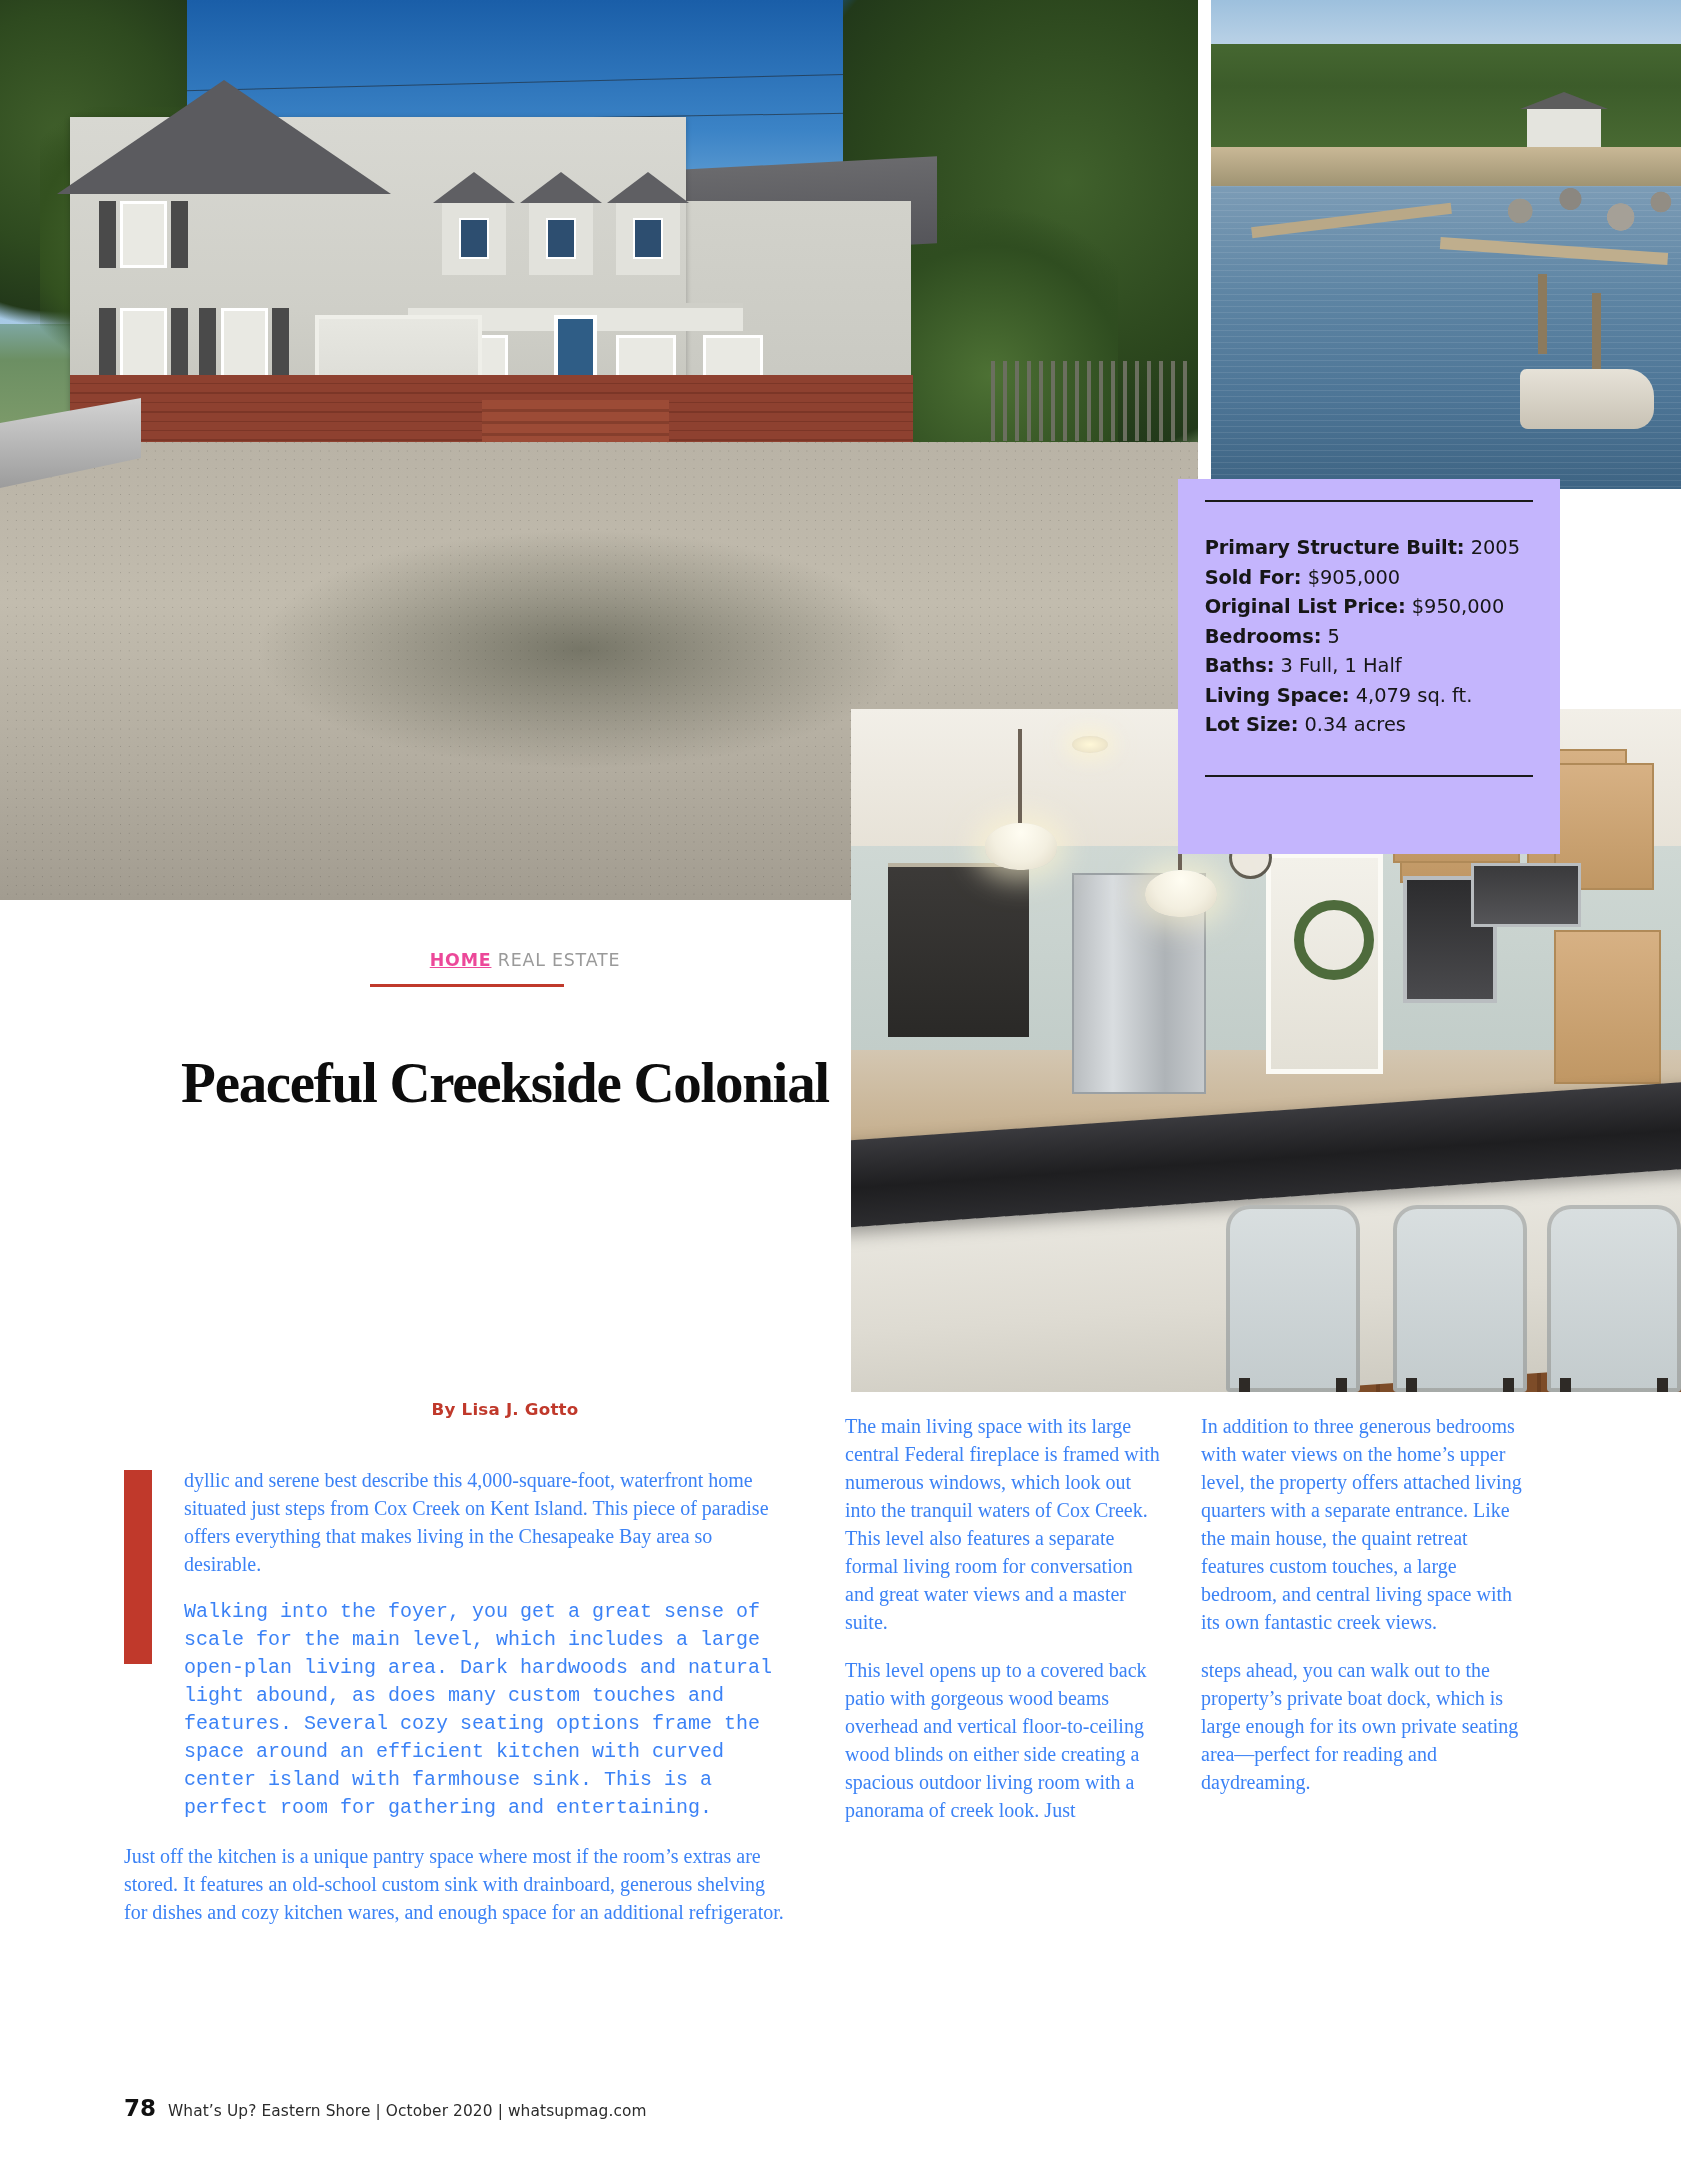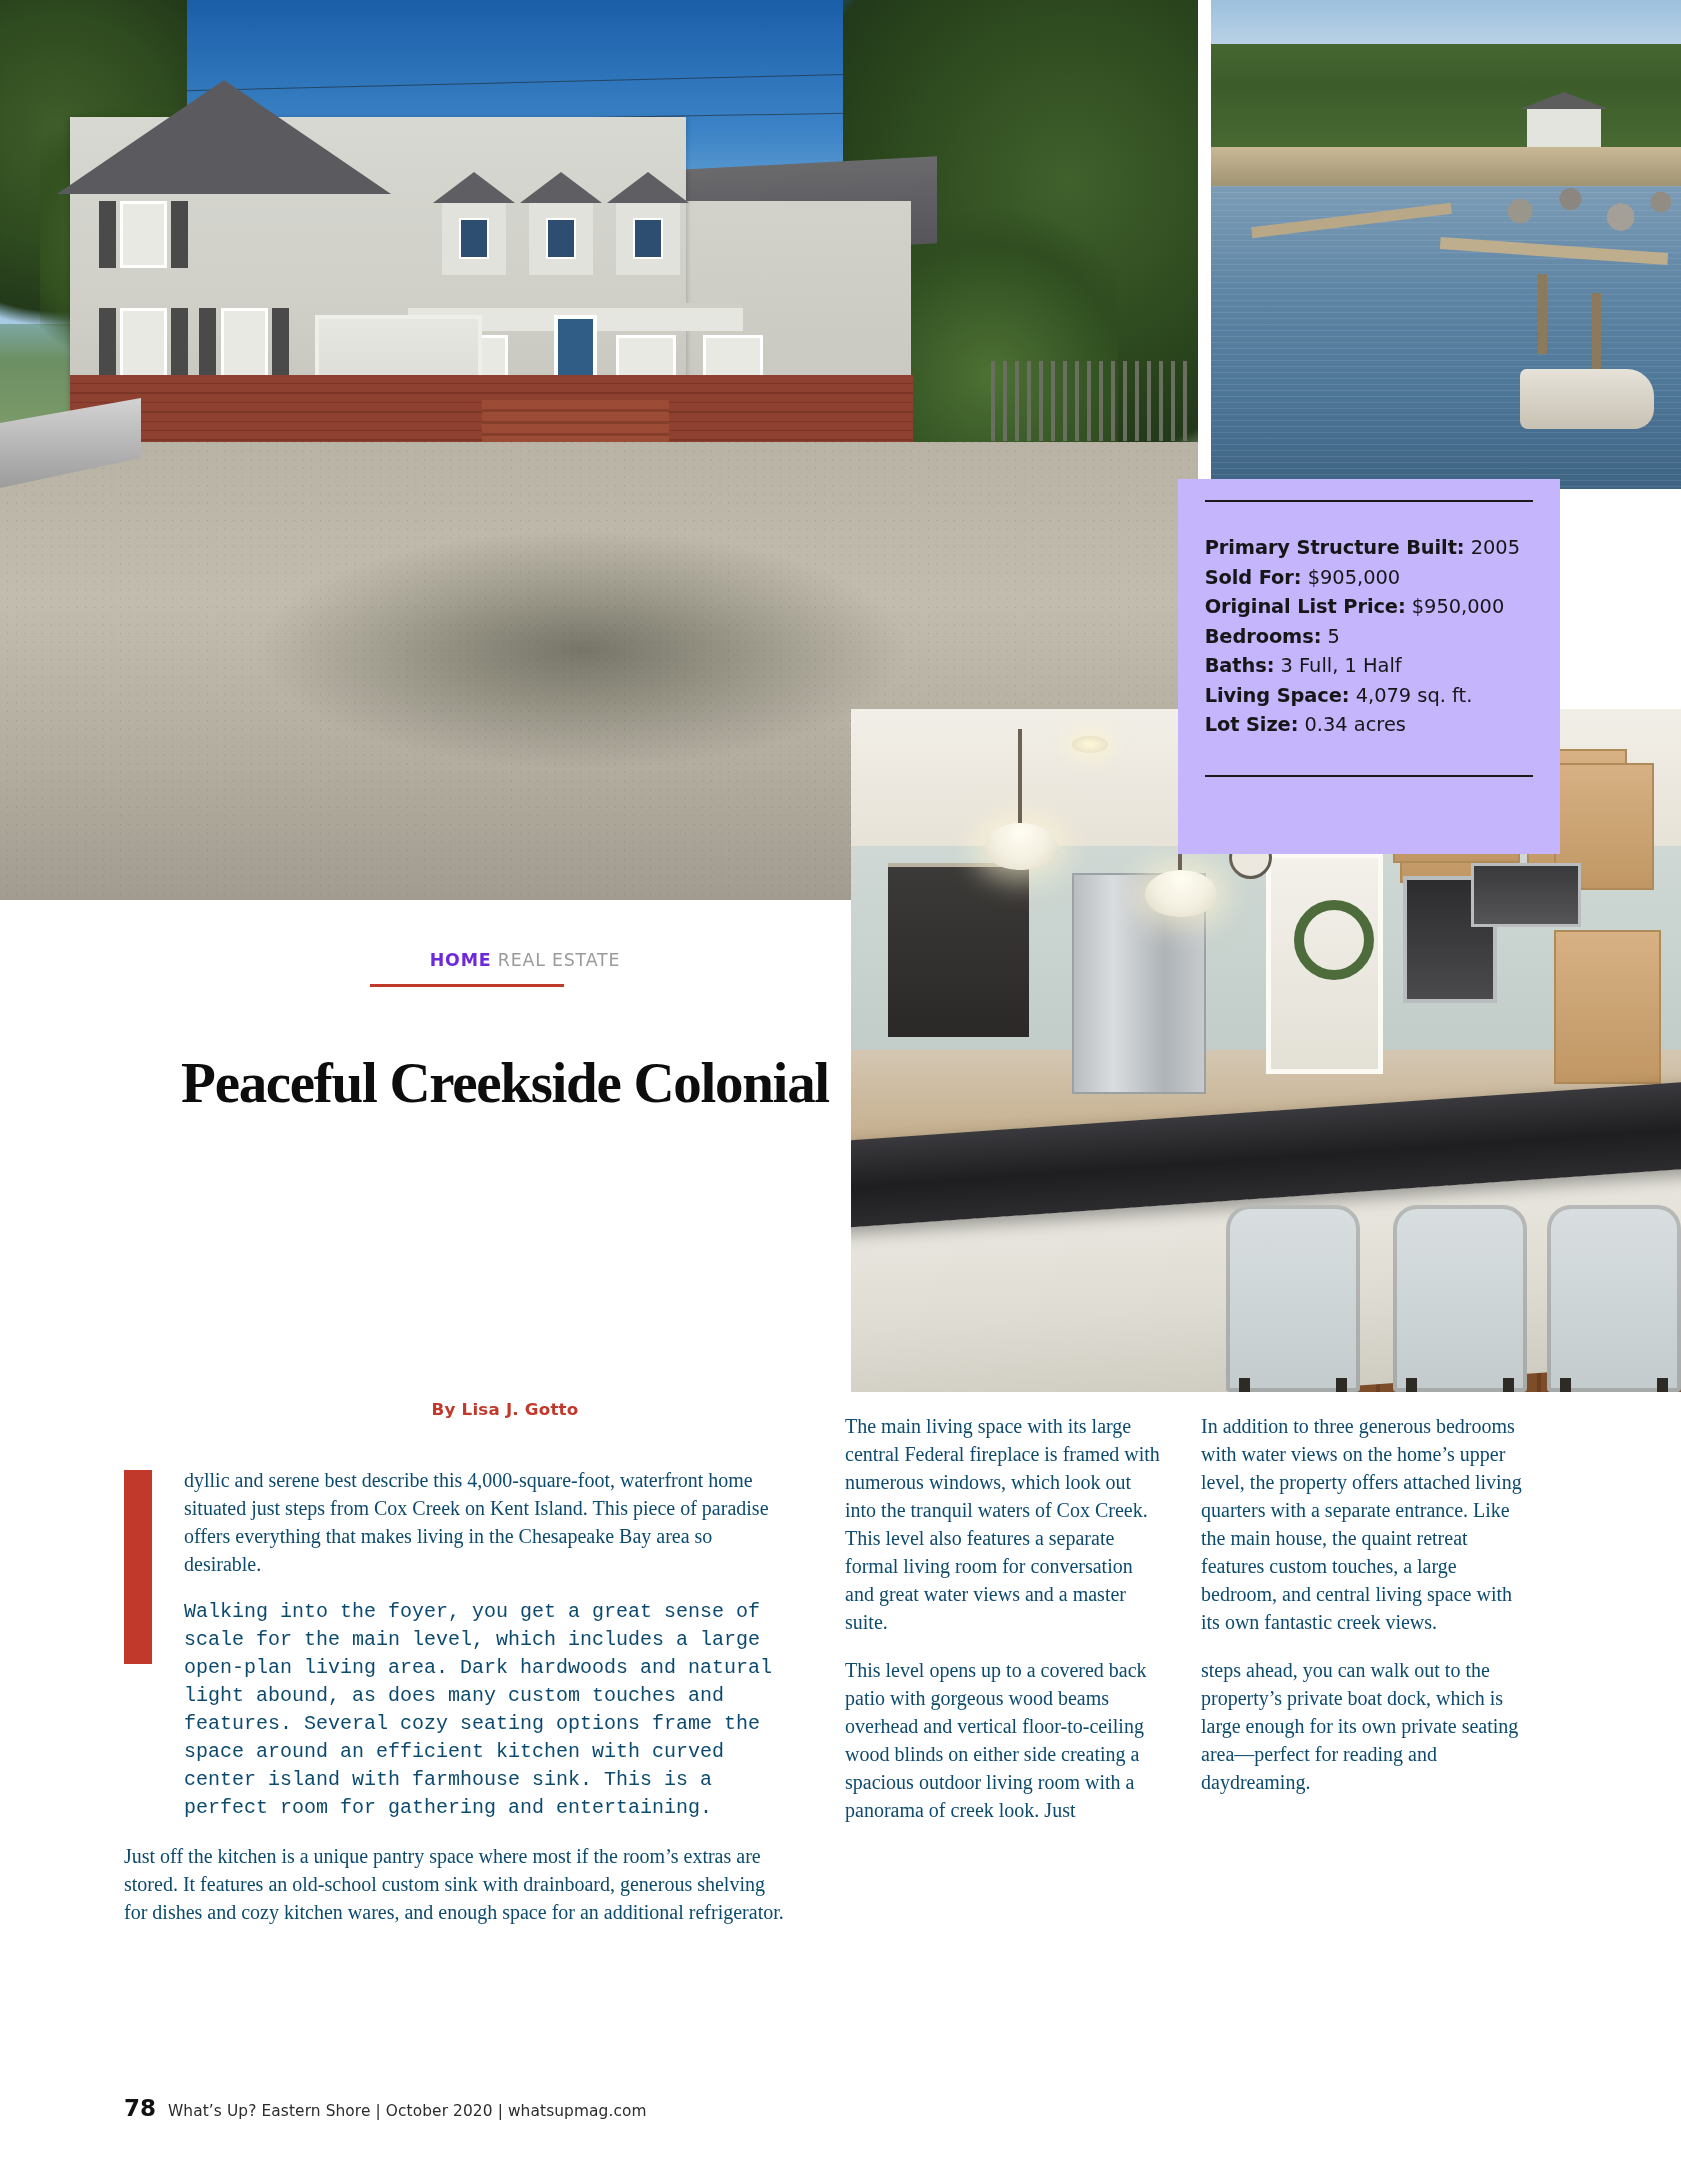--- a/index.html
+++ b/index.html
@@ -347,22 +347,23 @@
     left: 214px;
     top: 950px;
     width: 622px;
     text-align: center;
     font-family: "DejaVu Sans", sans-serif;
     font-size: 17.4px;
     letter-spacing: 0.8px;
     color: #9a9a9a;
   }
   #kicker .home {
-    color: #6d28d9;
+    color: #ec4899;
     font-weight: bold;
+    text-decoration: underline;
   }
   #kicker-rule {
     position: absolute;
     left: 370px;
     top: 984px;
     width: 194px;
     height: 3.3px;
     background: #c0392b;
   }
 
@@ -391,21 +392,21 @@
     font-size: 16.7px;
     color: #c0392b;
     letter-spacing: 0.2px;
   }
 
   .col {
     position: absolute;
     font-family: "Liberation Serif", serif;
     font-size: 20px;
     line-height: 1.40;
-    color: #0c4a6e;
+    color: #3b82f6;
     text-align: left;
   }
   .col p { margin: 0 0 20px 0; }
 
   #col-1 { left: 124px; top: 1466px; width: 669px; }
   #col-2 { left: 845px; top: 1412px; width: 321px; }
   #col-3 { left: 1201px; top: 1412px; width: 328px; }
 
   #dropcap {
     position: absolute;

